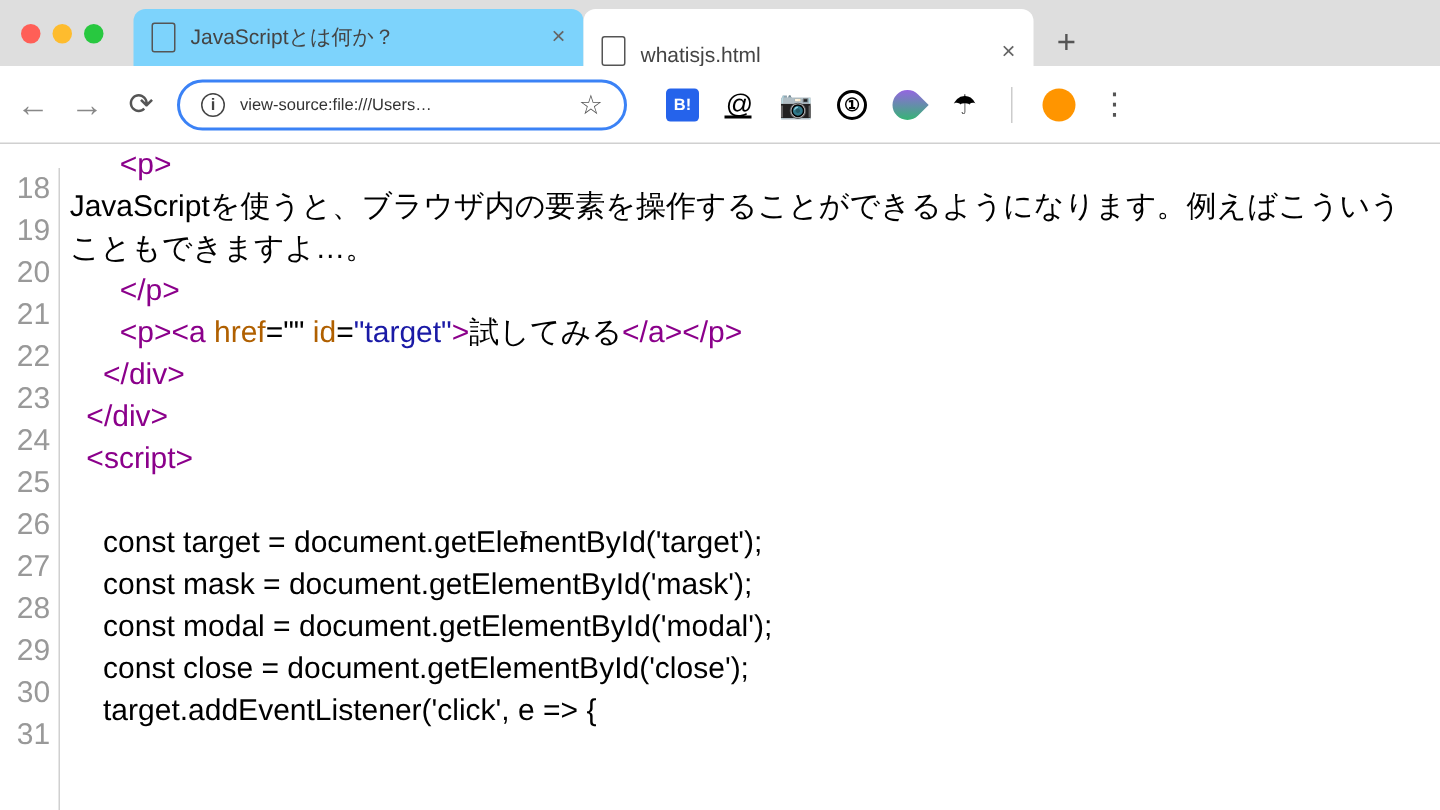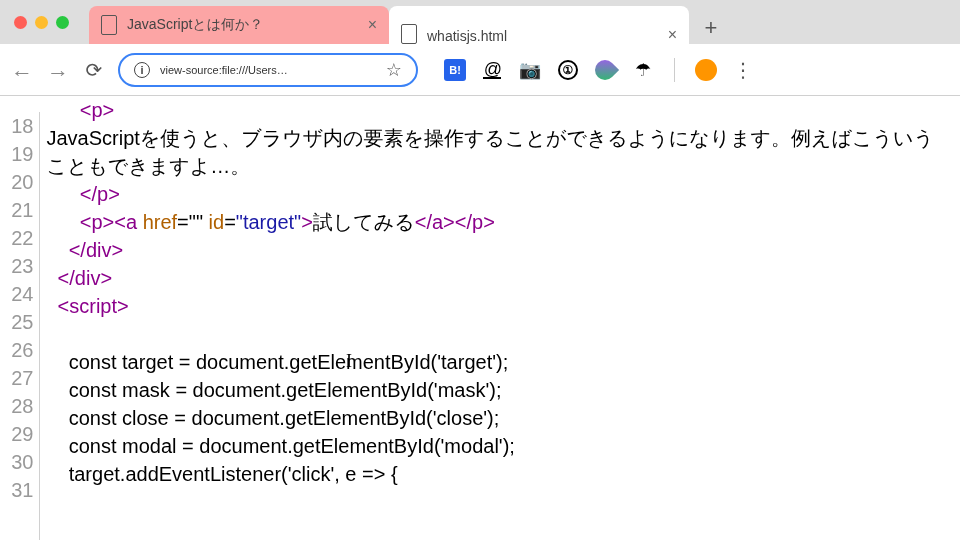--- a/index.html
+++ b/index.html
@@ -4,21 +4,21 @@
 <style>
   * { box-sizing: border-box; }
   html, body { margin: 0; padding: 0; font-family: -apple-system, Helvetica, Arial, sans-serif; background: #fff; width: 960px; height: 540px; overflow: hidden; }
   .titlebar { height: 44px; background: #dedede; display: flex; align-items: center; padding: 0 14px; gap: 8px; }
   .traffic { display: flex; gap: 8px; margin-right: 12px; }
   .dot { width: 13px; height: 13px; border-radius: 50%; }
   .red { background: #ff5f57; } .yellow { background: #febc2e; } .green { background: #28c840; }
   .tabs { display: flex; align-items: flex-end; height: 44px; flex: 1; gap: 0; }
   .tab { display: flex; align-items: center; height: 38px; padding: 0 12px; border-radius: 8px 8px 0 0; gap: 10px; font-size: 14px; color: #444; min-width: 300px; max-width: 340px; }
   .tab.active { background: #fff; align-items: flex-end; }
-  .tab.inactive { background: #fca5a5; }
+  .tab.inactive { background: #7dd3fc; }
   .tab .fileicon { width: 16px; height: 20px; border: 1.3px solid #555; border-radius: 2px; position: relative; }
   .tab .label { flex: 1; white-space: nowrap; overflow: hidden; text-overflow: ellipsis; }
   .xicon { font-size: 16px; color: #666; }
   .newtab { width: 32px; height: 32px; display: flex; align-items: center; justify-content: center; font-size: 22px; color: #555; margin-left: 6px; }
   .toolbar { height: 52px; background: #fff; border-bottom: 1px solid #d0d0d0; display: flex; align-items: center; padding: 0 10px; gap: 12px; }
   .nav { font-size: 22px; color: #888; width: 24px; text-align: center; }
   .reload { font-size: 20px; color: #555; width: 24px; text-align: center; }
   .omnibox { flex: 0 0 300px; height: 34px; border: 2px solid #3b82f6; border-radius: 18px; display: flex; align-items: center; padding: 0 14px; gap: 10px; }
   .info { width: 16px; height: 16px; border: 1.6px solid #444; border-radius: 50%; display: flex; align-items: center; justify-content: center; font-size: 11px; font-weight: bold; color: #444; }
   .url { flex: 1; font-size: 11px; color: #333; white-space: nowrap; overflow: hidden; text-overflow: ellipsis; }
@@ -116,17 +116,17 @@
     <div class="ln"><span>      </span><span class="tag">&lt;p&gt;</span></div>
     <div class="ln wrap">        JavaScriptを使うと、ブラウザ内の要素を操作することができるようになります。例えばこういうこともできますよ…。</div>
     <div class="ln"><span>      </span><span class="tag">&lt;/p&gt;</span></div>
     <div class="ln"><span>      </span><span class="tag">&lt;p&gt;</span><span class="tag">&lt;a </span><span class="attrn">href</span><span>=""</span><span> </span><span class="attrn">id</span><span>=</span><span class="attrv">"target"</span><span class="tag">&gt;</span><span>試してみる</span><span class="tag">&lt;/a&gt;</span><span class="tag">&lt;/p&gt;</span></div>
     <div class="ln"><span>    </span><span class="tag">&lt;/div&gt;</span></div>
     <div class="ln"><span>  </span><span class="tag">&lt;/div&gt;</span></div>
     <div class="ln"><span>  </span><span class="tag">&lt;script&gt;</span></div>
     <div class="ln"></div>
     <div class="ln"><span>    const target = document.getEle</span><span class="cursor"></span><span>mentById('target');</span></div>
     <div class="ln">    const mask = document.getElementById('mask');</div>
+    <div class="ln">    const modal = document.getElementById('modal');</div>
     <div class="ln">    const close = document.getElementById('close');</div>
-    <div class="ln">    const modal = document.getElementById('modal');</div>
     <div class="ln">    target.addEventListener('click', e =&gt; {</div>
   </div>
 </div>
 
 </body></html>

